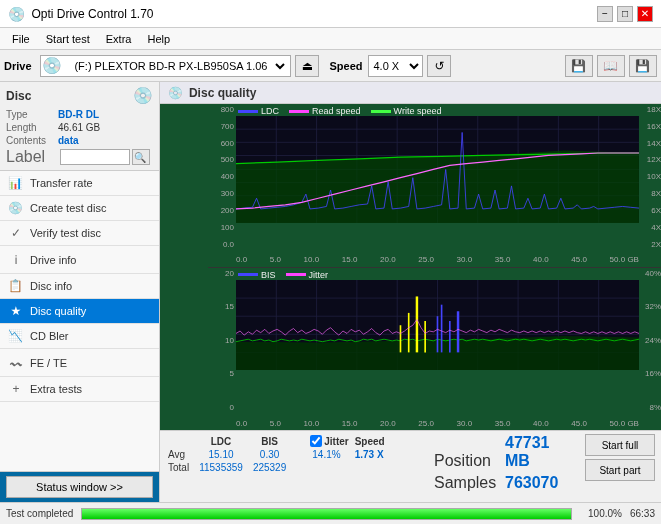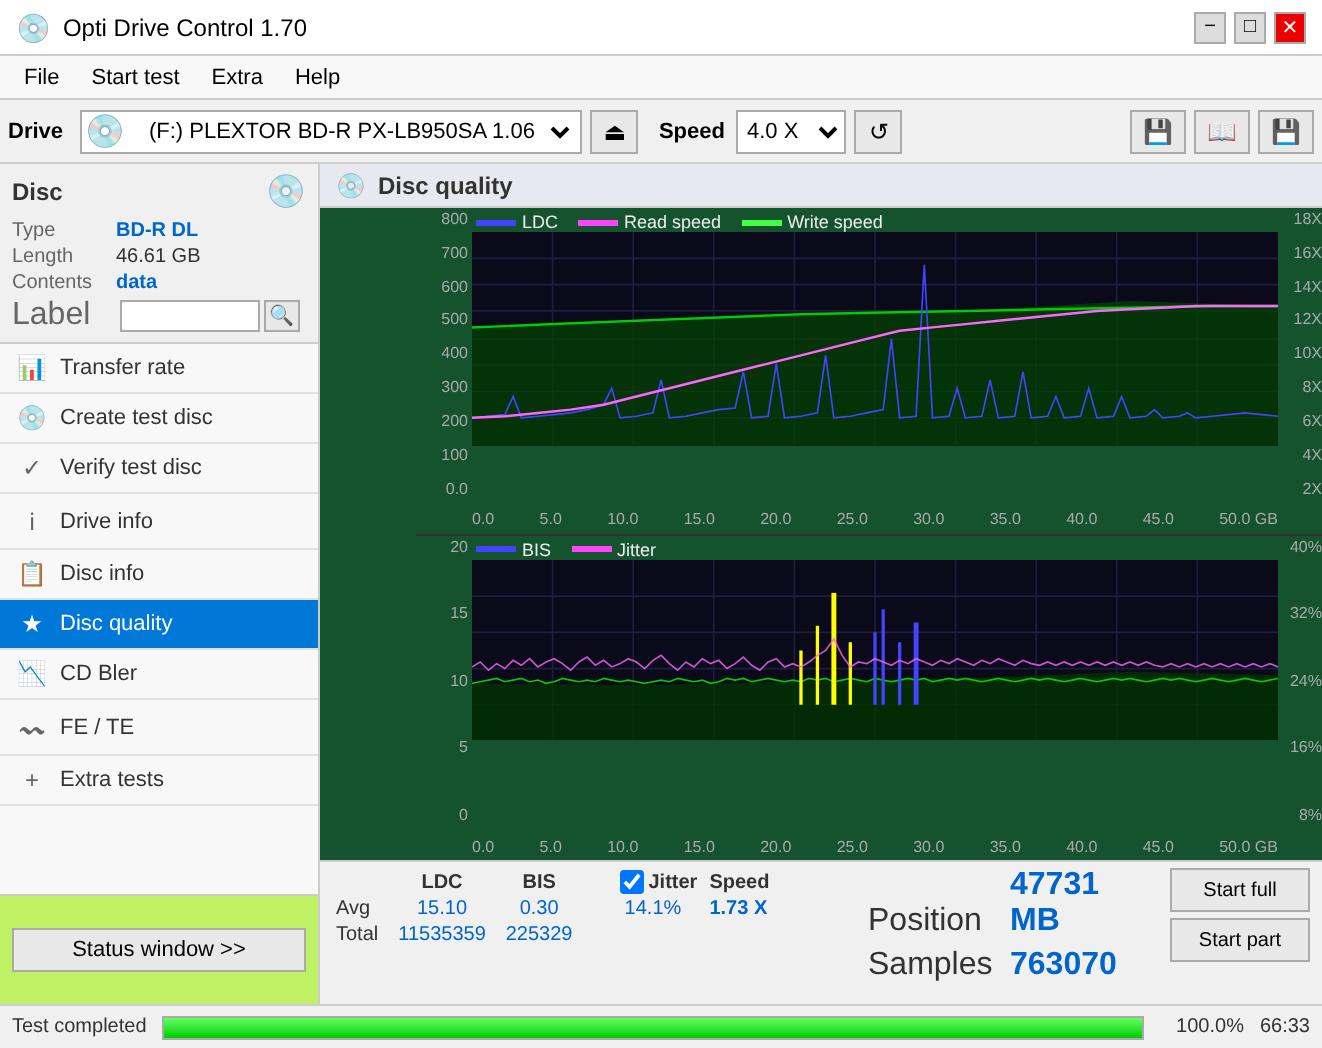--- a/index.html
+++ b/index.html
@@ -80,21 +80,21 @@
       display: flex; align-items: center; gap: 6px;
       padding: 5px 8px;
       cursor: pointer; font-size: 11px; color: #333;
       border-bottom: 1px solid #e0e0e0;
     }
     .nav-item.active { background: #0078d7; color: white; }
     .nav-item.active .nav-icon { color: white; }
     .nav-icon { font-size: 12px; color: #666; width: 16px; text-align: center; flex-shrink: 0; }
 
     
-    .status-btn-wrap { padding: 16px 6px; border-top: 1px solid #ccc; background: #bef264; }
+    .status-btn-wrap { padding: 4px 6px; border-top: 1px solid #ccc; background: #0369a1; }
     .status-btn { width: 100%; height: 22px; background: #e8e8e8; border: 1px solid #aaa; cursor: pointer; font-size: 11px; }
 
     
     .content-area {
       flex: 1; display: flex; flex-direction: column;
       background: #fff; overflow: hidden;
     }
     .chart-header {
       background: #e8e8f0;
       padding: 3px 8px;

